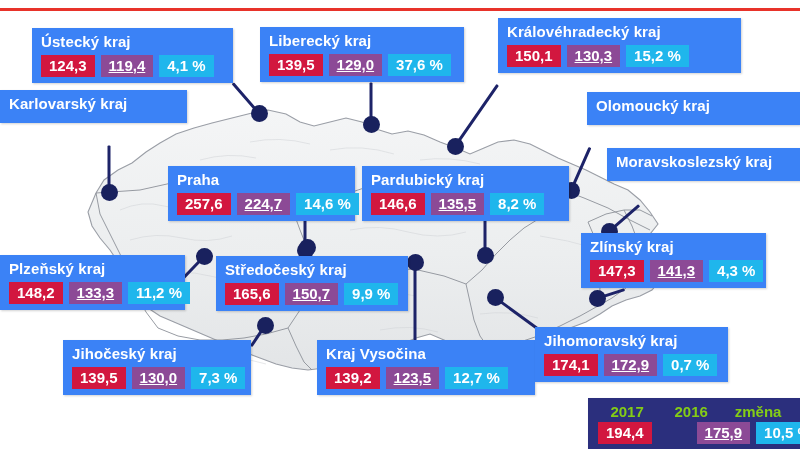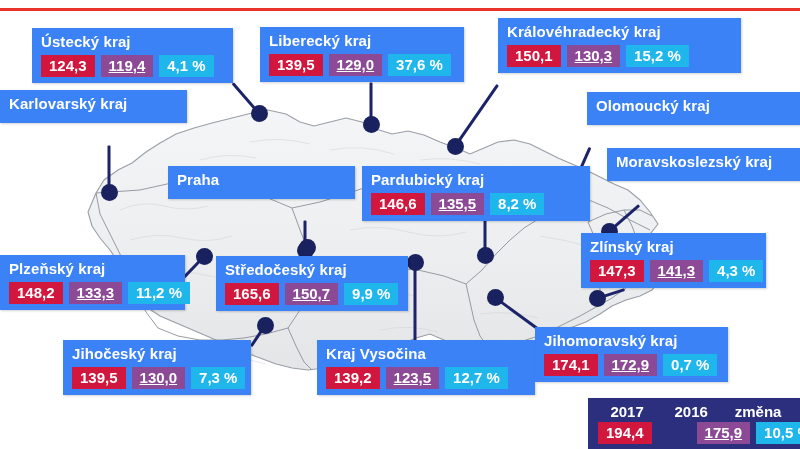--- a/index.html
+++ b/index.html
@@ -56,21 +56,21 @@
   
   .legend{
     position:absolute;
     background:#2b2f7d;
     padding:4px 10px 6px 10px;
     box-sizing:border-box;
     box-shadow:1px 1px 2px rgba(0,0,0,0.18);
   }
   .legend .heads{display:flex;gap:6px;}
   .legend .heads span{
-    color:#ffffff;font-weight:bold;font-size:15px;line-height:20px;
+    color:#84cc16;font-weight:bold;font-size:15px;line-height:20px;
     text-align:center;white-space:nowrap;
   }
   .legend .heads span:nth-child(1){width:62px;}
   .legend .heads span:nth-child(2){width:62px;}
   .legend .heads span:nth-child(3){width:68px;}
   .legend .chips .chip:nth-child(1){width:62px;box-sizing:border-box;}
   .legend .chips .chip:nth-child(2){width:62px;box-sizing:border-box;margin-left:39px;}
   .legend .chips .chip:nth-child(3){width:68px;box-sizing:border-box;}
 </style>
 </head>
@@ -209,22 +209,27 @@
       <div class="box" style="left: 581px; top: 233px; width: 185px;">
         <div class="title">Zlínský kraj</div>
         <div class="chips">
           <span class="chip v17">147,3</span>
           <span class="chip v16">141,3</span>
           <span class="chip chg">4,3 %</span>
         </div>
       </div>
       <div class="box" style="left: 168px; top: 166px; width: 187px;">
         <div class="title">Praha</div>
-      </div>
-      <div class="box" style="left: 362px; top: 166px; width: 228px;">
+        <div class="chips">
+          <span class="chip v17">257,6</span>
+          <span class="chip v16">224,7</span>
+          <span class="chip chg">14,6 %</span>
+        </div>
+      </div>
+      <div class="box" style="left: 362px; top: 166px; width: 207px;">
         <div class="title">Pardubický kraj</div>
         <div class="chips">
           <span class="chip v17">146,6</span>
           <span class="chip v16">135,5</span>
           <span class="chip chg">8,2 %</span>
         </div>
       </div>
       <div class="box" style="left: 0px; top: 90px; width: 187px;">
         <div class="title">Karlovarský kraj</div>
       </div>

